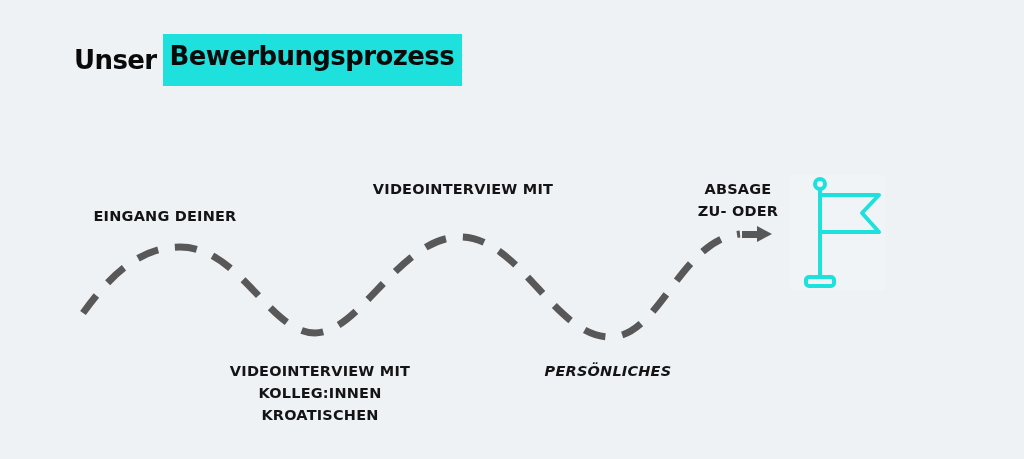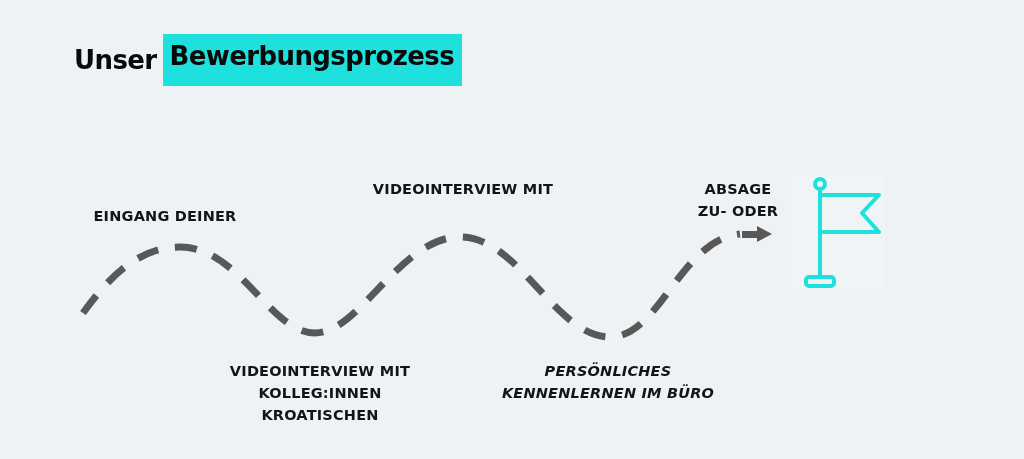--- a/index.html
+++ b/index.html
@@ -67,18 +67,17 @@
 <div class="label" style="left:215px; top:360px; width:210px;">
   <span>VIDEOINTERVIEW MIT</span>
     <span>KOLLEG:INNEN</span>
     <span>KROATISCHEN</span>
 </div>
 <div class="label" style="left:358px; top:178px; width:210px;">
   <span>VIDEOINTERVIEW MIT</span>
 </div>
 <div class="label" style="left:490px; top:360px; width:236px;font-style:italic;">
   <span>PERSÖNLICHES</span>
-    <span>KENNENLERNEN IM BÜRO</span>
 </div>
 <div class="label" style="left:683px; top:178px; width:110px;">
   <span>ABSAGE</span>
     <span>ZU- ODER</span>
 </div>
 
 </body></html>

